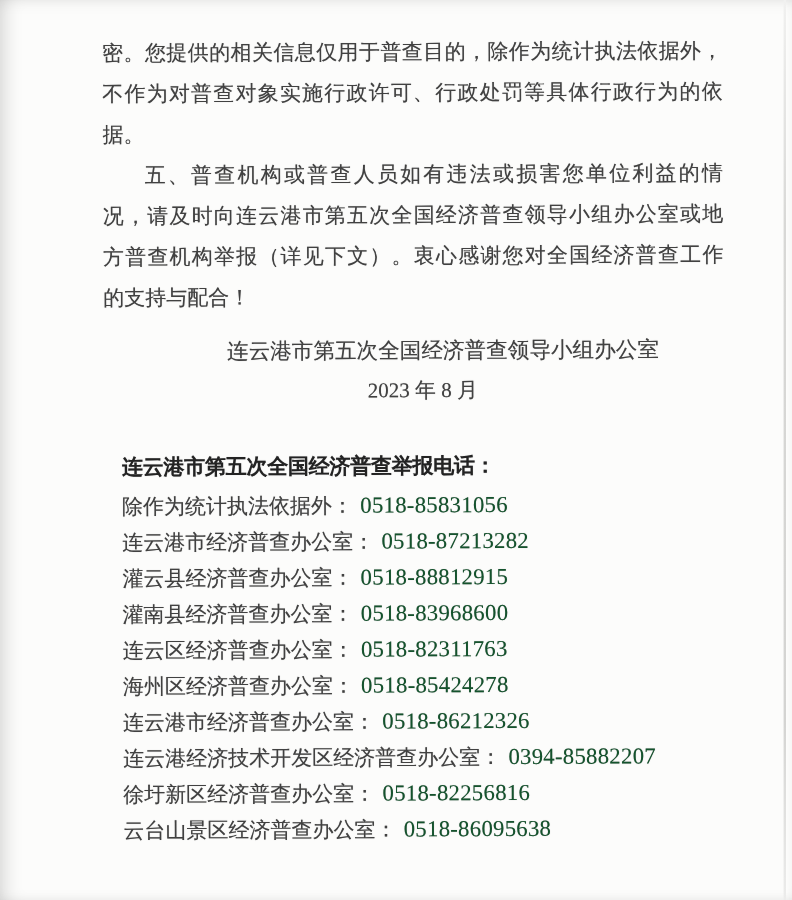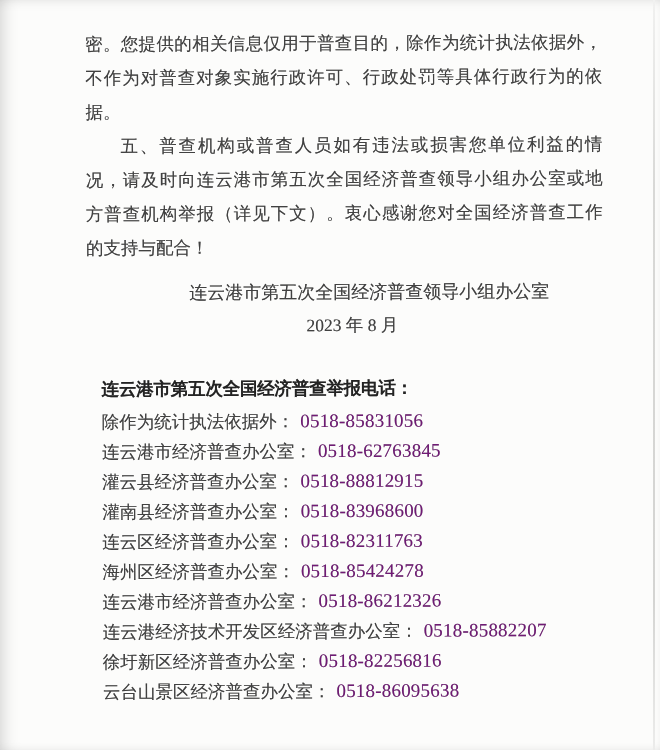--- a/index.html
+++ b/index.html
@@ -59,21 +59,21 @@
   .entries { margin-top: 2px; }
   .entry {
     height: 30px; line-height: 30px;
     font-size: 17.5px;
     white-space: nowrap;
   }
   .entry .phone {
     font-size: 19px;
     margin-left: 6px;
     letter-spacing: 0.2px;
-    color: #701a75;
+    color: #14532d;
   }
 </style>
 </head>
 <body>
 
 <div class="page">
   <div class="edge-line"></div>
 
   <div class="content">
 
@@ -92,26 +92,26 @@
 
     <div class="signature">
       <div class="sig-org">连云港市第五次全国经济普查领导小组办公室</div>
       <div class="sig-date">2023 年 8 月</div>
     </div>
 
     <div class="hotline">
       <div class="hotline-heading">连云港市第五次全国经济普查举报电话：</div>
       <div class="entries">
         <div class="entry"><span class="office">除作为统计执法依据外：</span><span class="phone">0518-85831056</span></div>
-        <div class="entry"><span class="office">连云港市经济普查办公室：</span><span class="phone">0518-62763845</span></div>
+        <div class="entry"><span class="office">连云港市经济普查办公室：</span><span class="phone">0518-87213282</span></div>
         <div class="entry"><span class="office">灌云县经济普查办公室：</span><span class="phone">0518-88812915</span></div>
         <div class="entry"><span class="office">灌南县经济普查办公室：</span><span class="phone">0518-83968600</span></div>
         <div class="entry"><span class="office">连云区经济普查办公室：</span><span class="phone">0518-82311763</span></div>
         <div class="entry"><span class="office">海州区经济普查办公室：</span><span class="phone">0518-85424278</span></div>
         <div class="entry"><span class="office">连云港市经济普查办公室：</span><span class="phone">0518-86212326</span></div>
-        <div class="entry"><span class="office">连云港经济技术开发区经济普查办公室：</span><span class="phone">0518-85882207</span></div>
+        <div class="entry"><span class="office">连云港经济技术开发区经济普查办公室：</span><span class="phone">0394-85882207</span></div>
         <div class="entry"><span class="office">徐圩新区经济普查办公室：</span><span class="phone">0518-82256816</span></div>
         <div class="entry"><span class="office">云台山景区经济普查办公室：</span><span class="phone">0518-86095638</span></div>
       </div>
     </div>
 
   </div>
 </div>
 
 </body></html>

